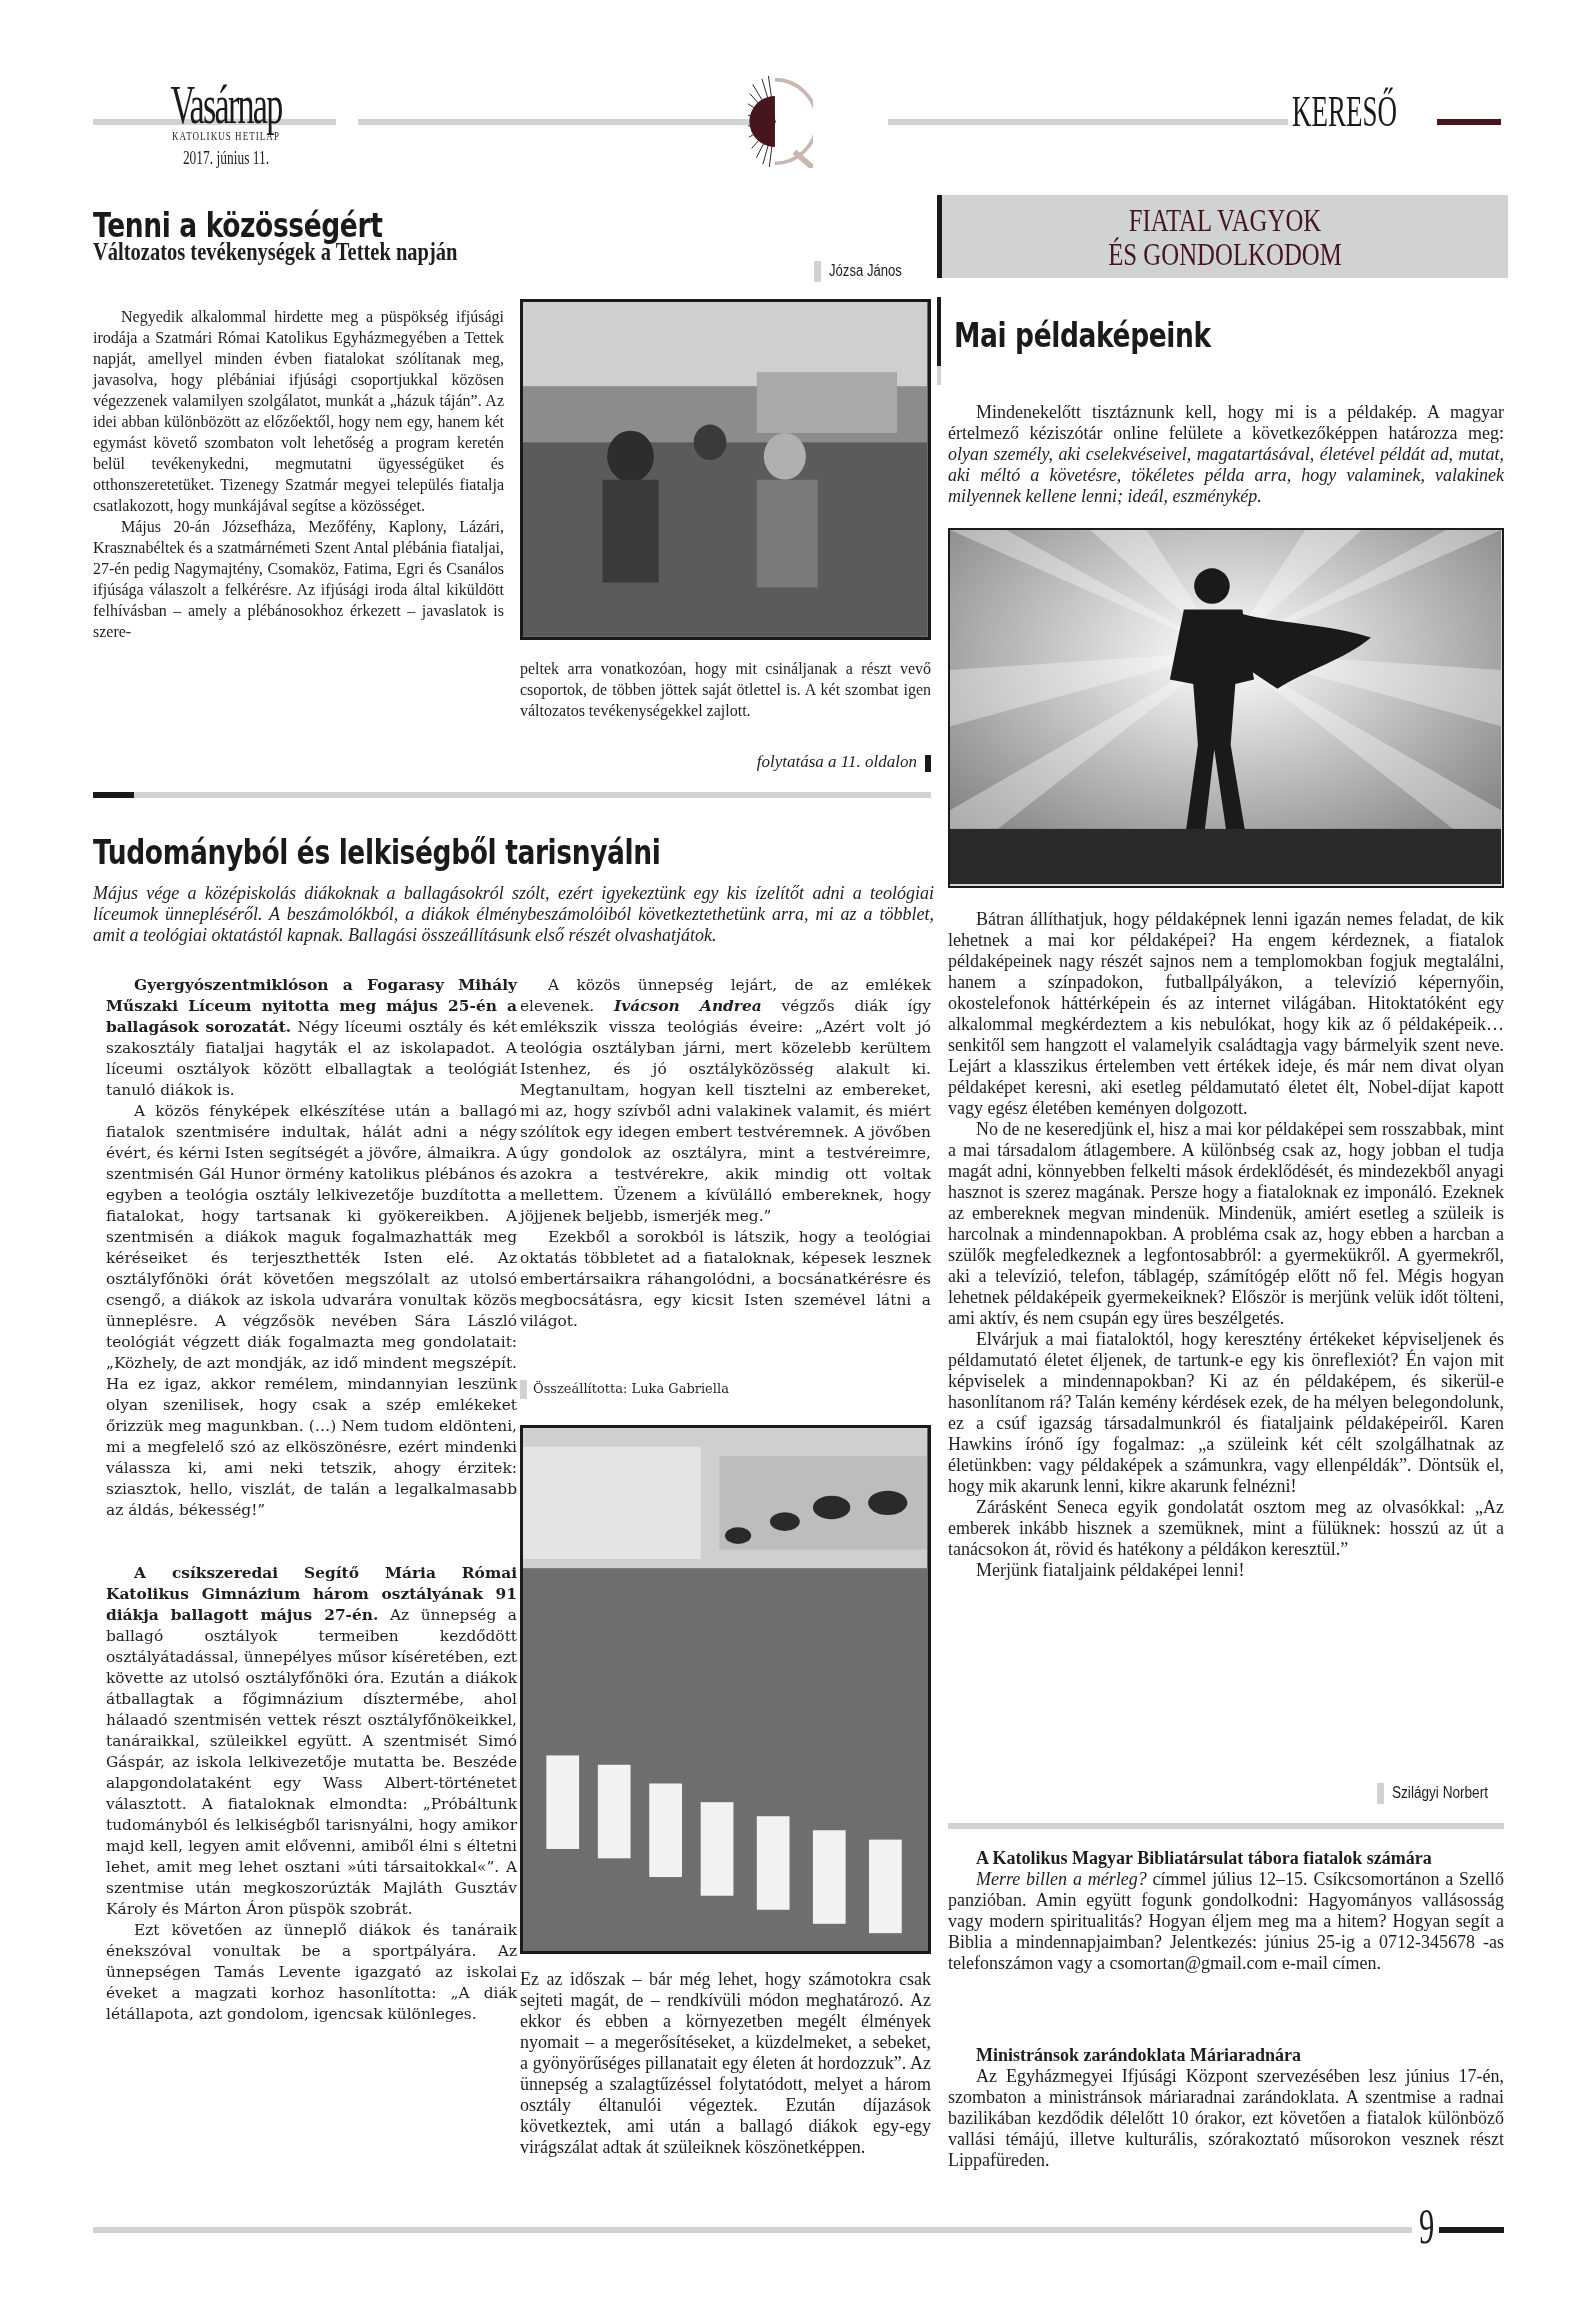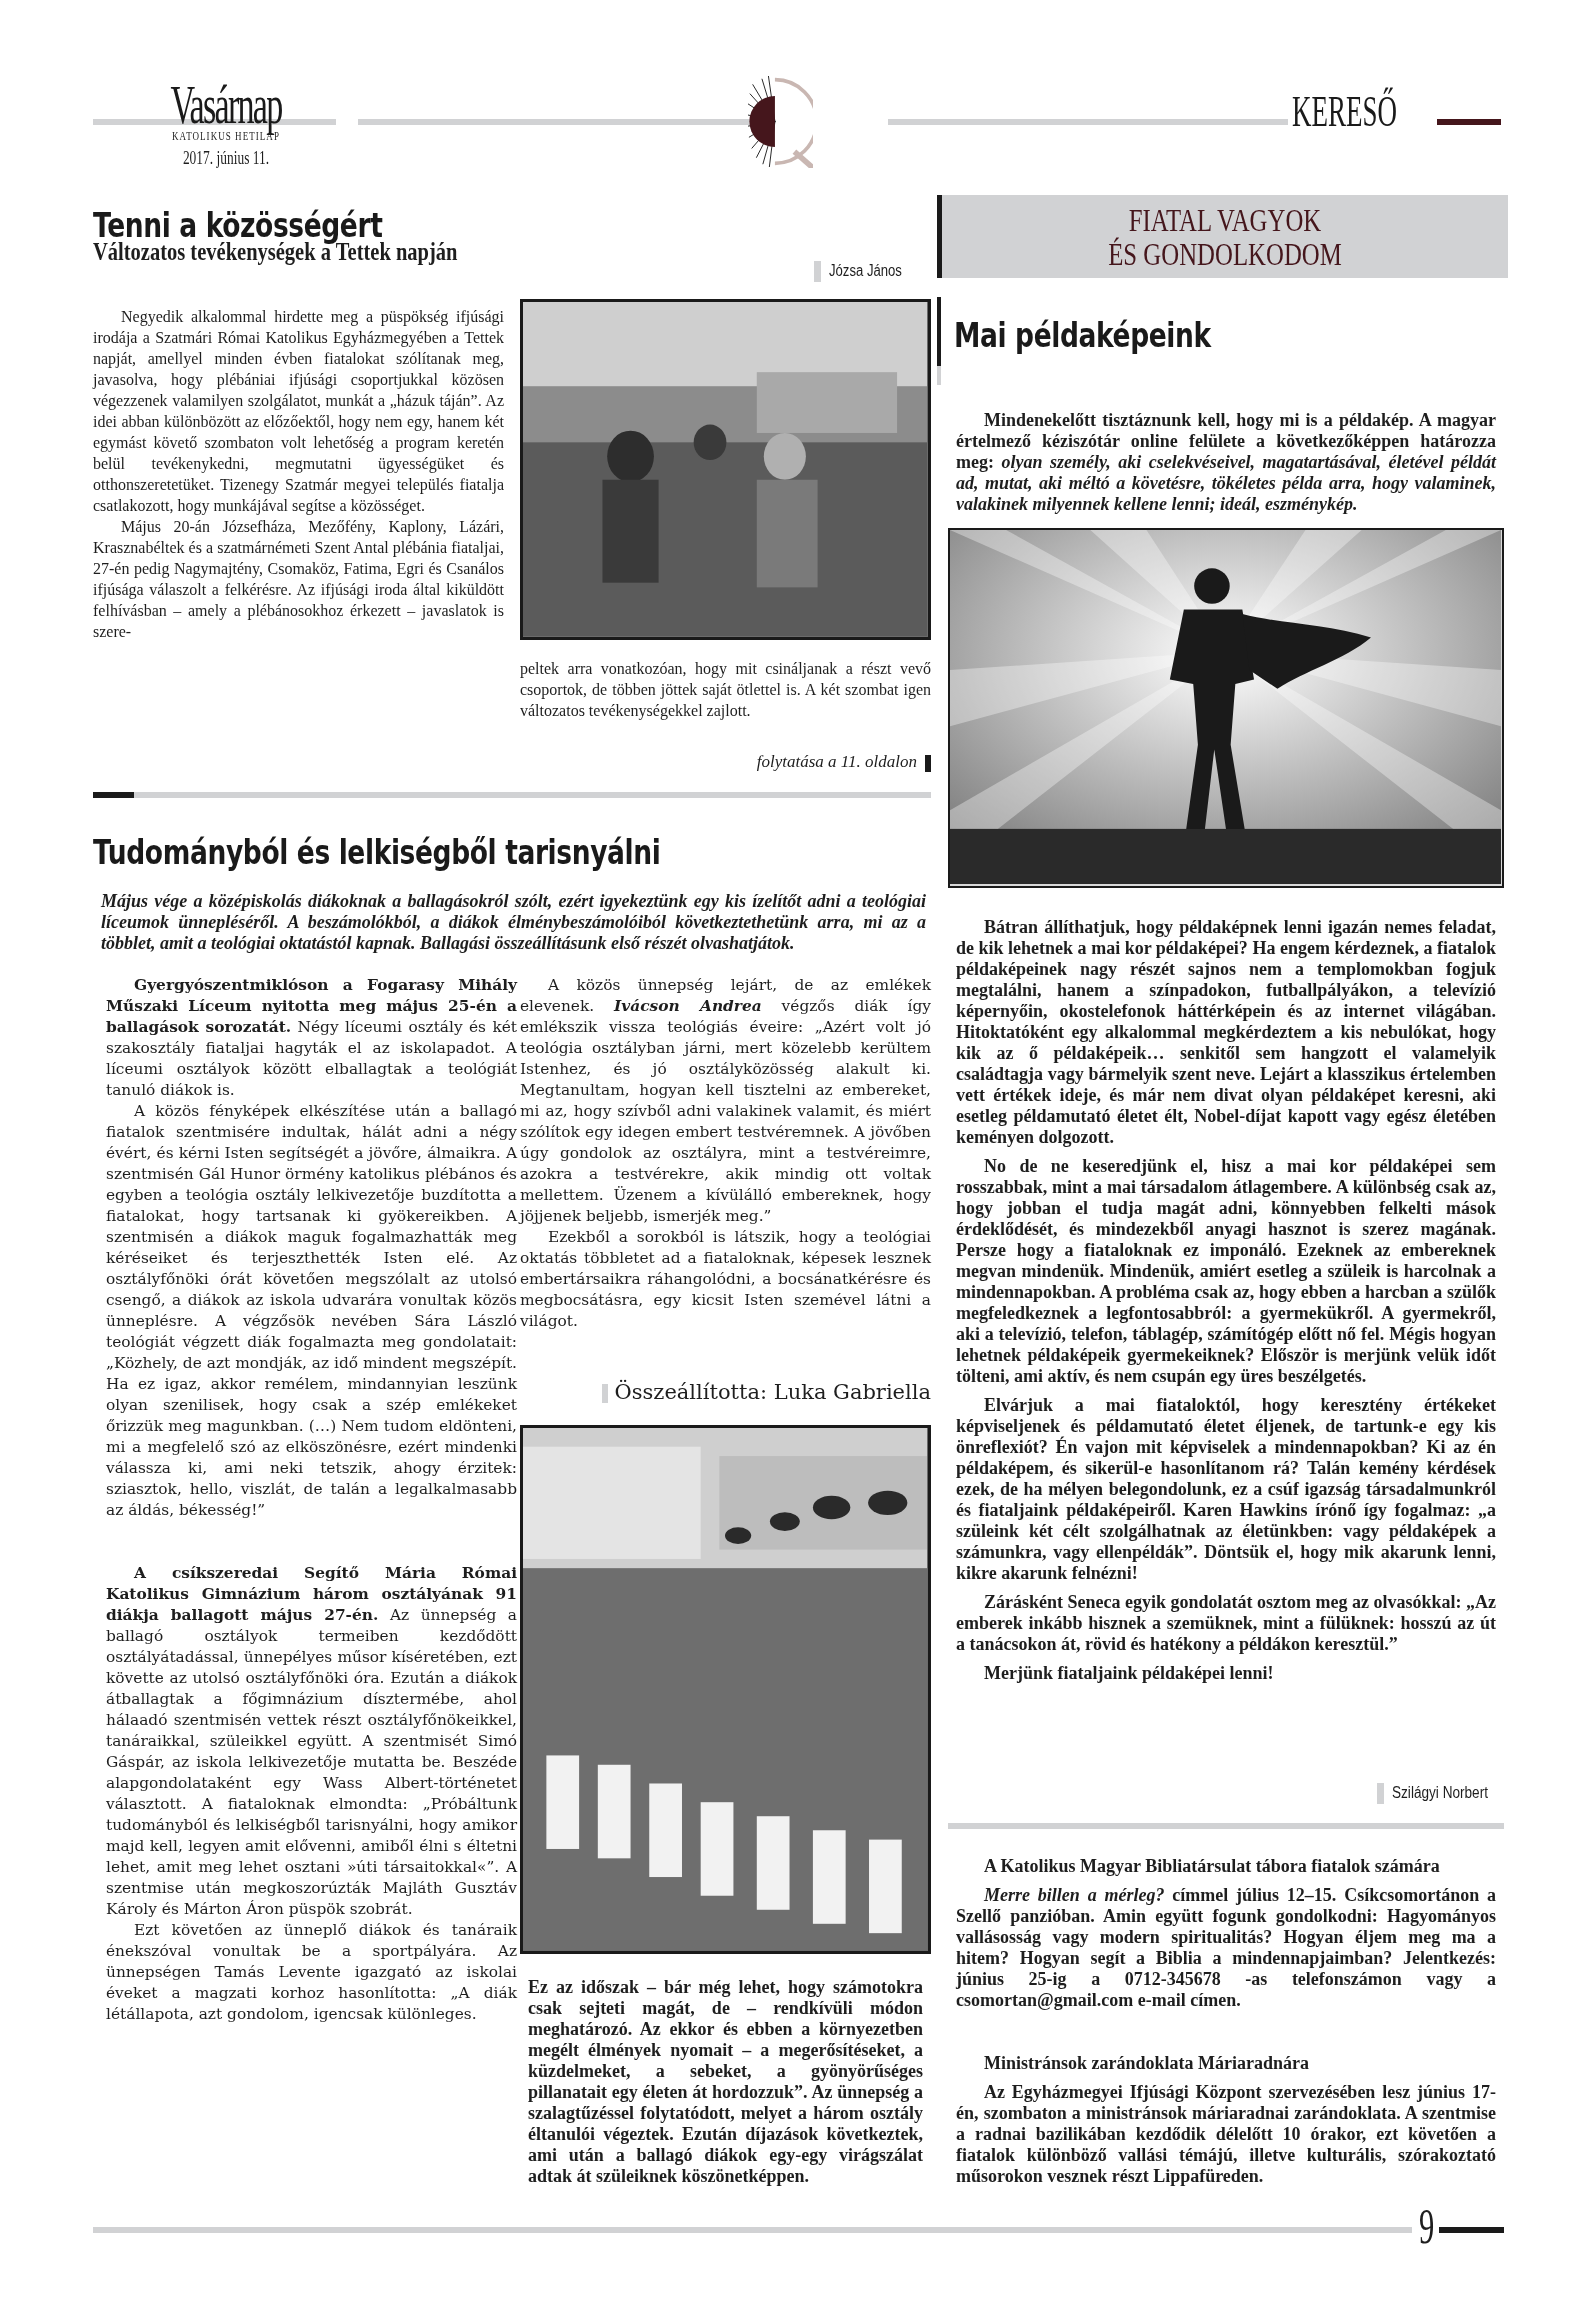--- a/index.html
+++ b/index.html
@@ -27,21 +27,21 @@
              transform: scaleX(0.82); transform-origin: left; }
   .byline { font-family: Liberation Sans, sans-serif; font-size: 16px; white-space: nowrap; }
   .byline .bar { display: inline-block; width: 6.5px; height: 20.6px; background: #d1d2d4; vertical-align: middle; margin-right: 8.4px; }
 
   .body-text { font-family: "Liberation Serif", serif; font-size: 16px; line-height: 21px; text-align: justify;
                hyphens: manual; }
   .body-text p { margin: 0; text-indent: 28px; }
   .body-text p.noindent { text-indent: 0; }
   .body-text.school { font-family: "DejaVu Serif", serif; font-size: 15.4px; line-height: 21px; }
   .condensed { font-family: "Liberation Serif", serif; font-size: 18px; line-height: 21px; text-align: justify; }
-  .condensed p { margin: 8px; text-indent: 28px; font-weight: bold; }
+  .condensed p { margin: 0; text-indent: 28px; }
 
   .photo { background: #6b6b6b; border: 3.7px solid #1a1a1a; box-sizing: border-box; overflow: hidden; }
   .continue { font-family: "Liberation Serif", serif; font-style: italic; font-size: 17px; text-align: right; }
   .continue .blk { display:inline-block; width: 5.6px; height: 17px; background:#1a1a1a; margin-left: 8.4px; vertical-align: middle; }
 
   .fiatal-box { left: 939px; top: 195px; width: 566px; height: 83px; background: #d1d2d4;
                 border-left: 3.7px solid #1a1a1a; text-align: center; color: #45161c;
                 font-family: "Liberation Serif", serif; font-size: 31px; line-height: 34px; }
   .fiatal-box div { transform: scaleX(0.8); }
   .mai-bar { left: 937px; top: 297px; width: 3.7px; height: 69px; background: #1a1a1a; }
@@ -192,21 +192,21 @@
   <p><b>Gyergyószentmiklóson a Fogarasy Mihály Műszaki Líceum nyitotta meg május 25-én a ballagások sorozatát.</b><span> Négy líceumi osztály és két szakosztály fiataljai hagyták el az iskolapadot. A líceumi osztályok között elballagtak a teológiát tanuló diákok is.</span></p>
   <p>A közös fényképek elkészítése után a ballagó fiatalok szentmisére indultak, hálát adni a négy évért, és kérni Isten segítségét a jövőre, álmaikra. A szentmisén Gál Hunor örmény katolikus plébános és egyben a teológia osztály lelkivezetője buzdította a fiatalokat, hogy tartsanak ki gyökereikben. A szentmisén a diákok maguk fogalmazhatták meg kéréseiket és terjeszthették Isten elé. Az osztályfőnöki órát követően megszólalt az utolsó csengő, a diákok az iskola udvarára vonultak közös ünneplésre. A végzősök nevében Sára László teológiát végzett diák fogalmazta meg gondolatait: „Közhely, de azt mondják, az idő mindent megszépít. Ha ez igaz, akkor remélem, mindannyian leszünk olyan szenilisek, hogy csak a szép emlékeket őrizzük meg magunkban. (…) Nem tudom eldönteni, mi a megfelelő szó az elköszönésre, ezért mindenki válassza ki, ami neki tetszik, ahogy érzitek: sziasztok, hello, viszlát, de talán a legalkalmasabb az áldás, békesség!”</p>
   <p style="margin-top:42px;"><b>A csíkszeredai Segítő Mária Római Katolikus Gimnázium három osztályának 91 diákja ballagott május 27-én.</b><span> Az ünnepség a ballagó osztályok termeiben kezdődött osztályátadással, ünnepélyes műsor kíséretében, ezt követte az utolsó osztályfőnöki óra. Ezután a diákok átballagtak a főgimnázium dísztermébe, ahol hálaadó szentmisén vettek részt osztályfőnökeikkel, tanáraikkal, szüleikkel együtt. A szentmisét Simó Gáspár, az iskola lelkivezetője mutatta be. Beszéde alapgondolataként egy Wass Albert-történetet választott. A fiataloknak elmondta: „Próbáltunk tudományból és lelkiségből tarisnyálni, hogy amikor majd kell, legyen amit elővenni, amiből élni s éltetni lehet, amit meg lehet osztani »úti társaitokkal«”. A szentmise után megkoszorúzták Majláth Gusztáv Károly és Márton Áron püspök szobrát.</span></p>
   <p>Ezt követően az ünneplő diákok és tanáraik énekszóval vonultak be a sportpályára. Az ünnepségen Tamás Levente igazgató az iskolai éveket a magzati korhoz hasonlította: „A diák létállapota, azt gondolom, igencsak különleges.</p>
 </div>
 
 <div class="abs body-text school" style="left:520px;top:975px;width:411px;">
   <p><span>A közös ünnepség lejárt, de az emlékek elevenek. </span><b><i>Ivácson Andrea</i></b><span> végzős diák így emlékszik vissza teológiás éveire: „Azért volt jó teológia osztályban járni, mert közelebb kerültem Istenhez, és jó osztályközösség alakult ki. Megtanultam, hogyan kell tisztelni az embereket, mi az, hogy szívből adni valakinek valamit, és miért szólítok egy idegen embert testvéremnek. A jövőben úgy gondolok az osztályra, mint a testvéreimre, azokra a testvérekre, akik mindig ott voltak mellettem. Üzenem a kívülálló embereknek, hogy jöjjenek beljebb, ismerjék meg.”</span></p>
   <p>Ezekből a sorokból is látszik, hogy a teológiai oktatás többletet ad a fiataloknak, képesek lesznek embertársaikra ráhangolódni, a bocsánatkérésre és megbocsátásra, egy kicsit Isten szemével látni a világot.</p>
 </div>
-<div class="abs" style="left:520px;top:1380px;width:411px;text-align:right;font-family:'DejaVu Serif',serif;font-size:21px;">
+<div class="abs" style="left:520px;top:1380px;width:411px;text-align:left;font-family:'DejaVu Serif',serif;font-size:13px;">
   <span class="bar" style="display:inline-block;width:6.5px;height:18.7px;background:#d1d2d4;vertical-align:middle;margin-right:6.5px;"></span><span>Összeállította: Luka Gabriella</span>
 </div>
 
 <div class="abs photo" style="left:520px;top:1425px;width:411px;height:529px;">
   <svg width="404" height="522" viewBox="0 0 864 1116" preserveAspectRatio="none">
     <rect width="864" height="1116" fill="#8a8a8a"></rect>
     <rect width="864" height="300" fill="#cfcfcf"></rect>
     <rect x="0" y="40" width="380" height="240" fill="#e4e4e4"></rect>
     <rect x="420" y="60" width="444" height="200" fill="#bdbdbd"></rect>
     <rect y="300" width="864" height="816" fill="#6e6e6e"></rect>

